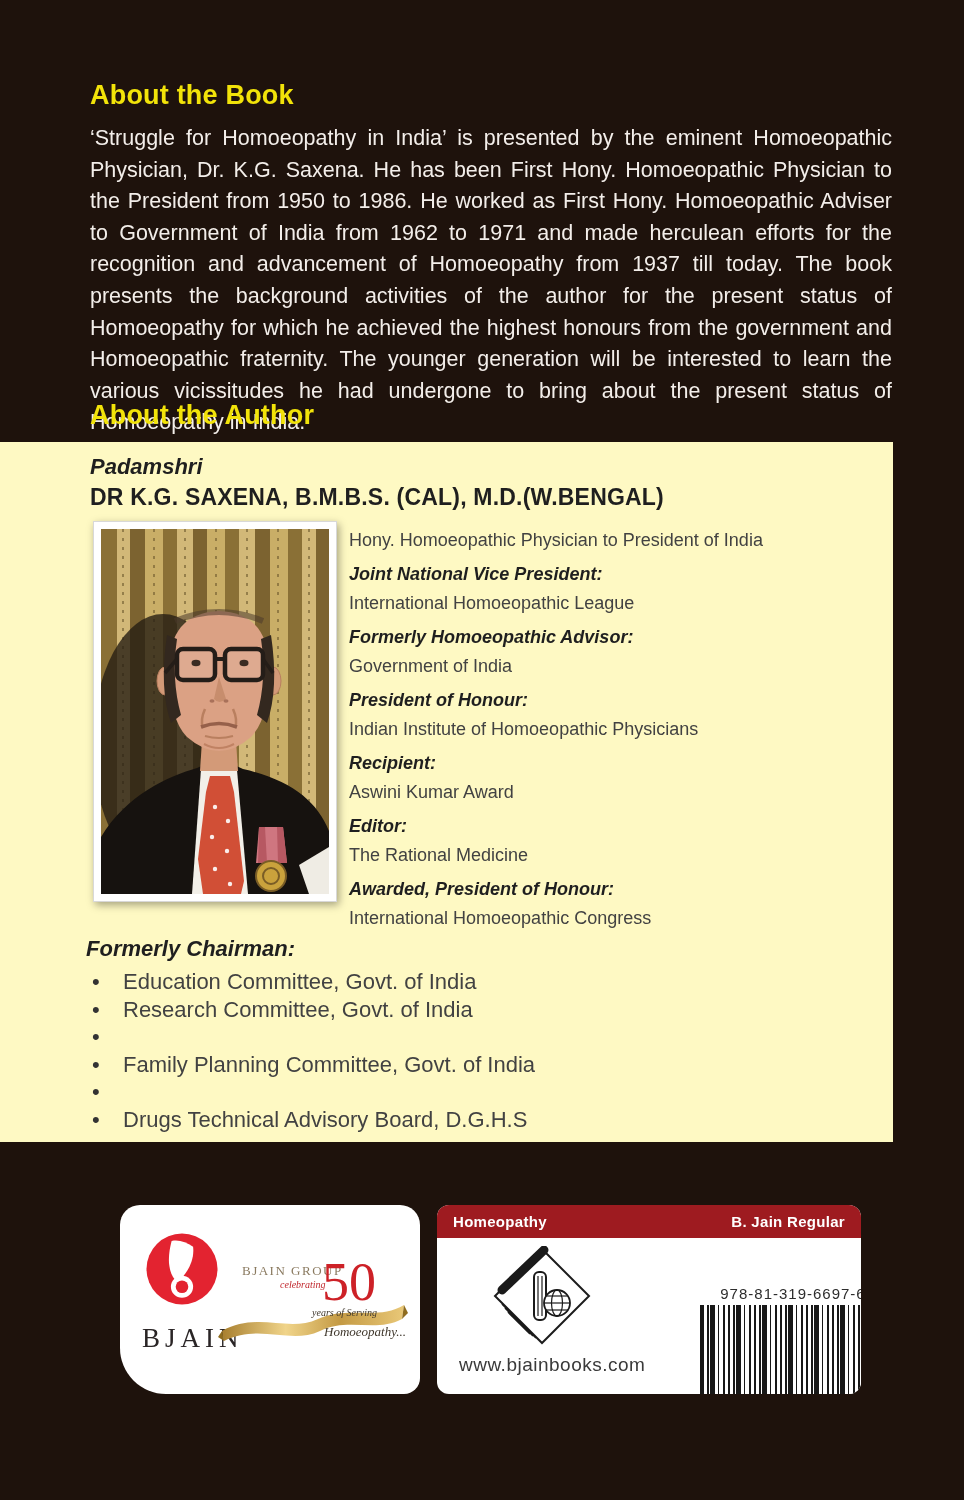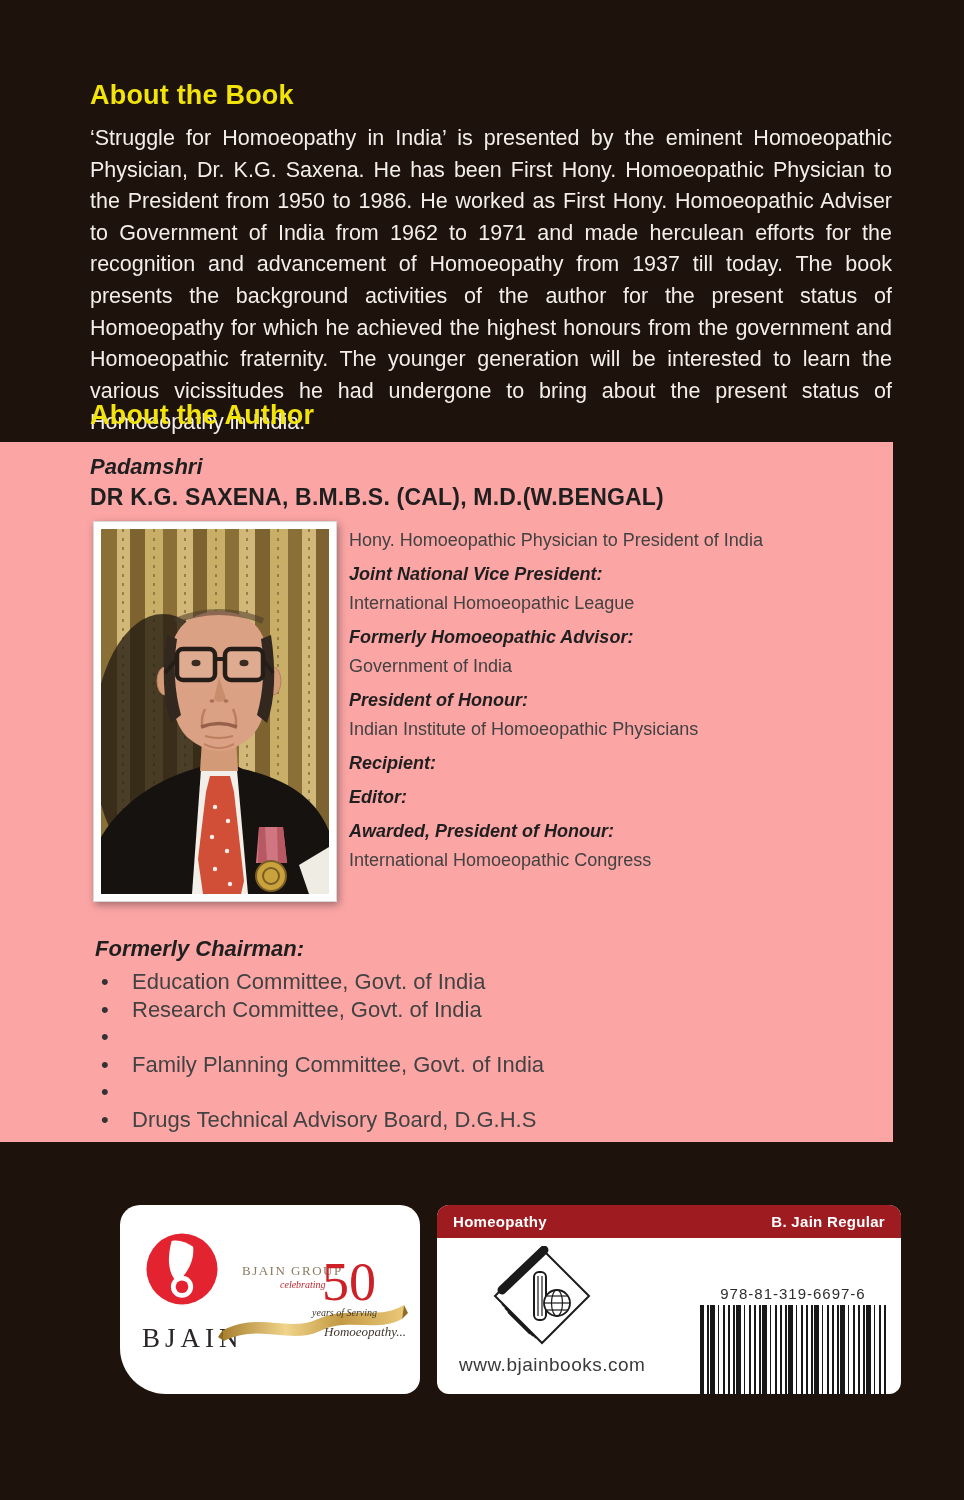--- a/index.html
+++ b/index.html
@@ -13,35 +13,35 @@
   #about-book-heading { top:80px; }
   #about-author-heading { top:400px; }
   .book-body {
     position:absolute; left:90px; top:123px; width:802px;
     font-size:21.5px; line-height:31.6px; color:#f3eeea;
     text-align:justify; font-weight:500;
   }
   
   .panel {
     position:absolute; left:0; top:442px; width:893px; height:700px;
-    background:#fca5a5; color:#3d3d3d;padding-left:22px;
+    background:#fef9c3; color:#3d3d3d;padding-left:22px;
   }
   .honorific { position:absolute; left:90px; top:12px; font-size:22px; font-weight:bold; font-style:italic; color:#1f1f1f; }
   .author-name { position:absolute; left:90px; top:42px; font-size:23px; font-weight:bold; color:#1f1f1f; letter-spacing:.2px; }
   .photo-frame {
     position:absolute; left:93px; top:79px; width:244px; height:381px;
     background:#fff; border:1px solid #d8d8d8; padding:7px;
     box-shadow:2px 3px 8px rgba(0,0,0,.35);
   }
   .photo-frame svg { display:block; width:228px; height:365px; }
   .roles { position:absolute; left:349px; top:84px; width:545px; font-size:18px; }
   .role-intro { line-height:29px; color:#424242; margin-bottom:3px; }
   .role-title { font-weight:bold; font-style:italic; color:#1f1f1f; line-height:29px; margin-top:5px; }
   .role-value { line-height:29px; color:#424242; }
-  .chairman { position:absolute; left:95px; top:492px; width:740px; }
+  .chairman { position:absolute; left:86px; top:492px; width:740px; }
   .chairman-heading { font-size:22px; font-weight:bold; font-style:italic; color:#1f1f1f; line-height:30px; margin-bottom:4px; }
   .chairman-list { list-style:none; }
   .chairman-list li { display:flex; font-size:22px; line-height:27.5px; color:#424242; }
   .bullet { width:37px; flex:0 0 37px; text-align:left; padding-left:6px; color:#333; }
   
   .card-left {
     position:absolute; left:120px; top:1205px; width:300px; height:189px;
     background:#fff; border-radius:20px 20px 16px 46px;
   }
   .bjain-logo { position:absolute; left:25px; top:27px; width:74px; height:74px; }
@@ -50,21 +50,21 @@
     font-family:"Liberation Serif", serif; font-size:27px; color:#2a2526; letter-spacing:5px;
   }
   .group-emblem { position:absolute; left:112px; top:56px; width:182px; height:96px; }
   .group-name { position:absolute; left:10px; top:2px; font-family:"Liberation Serif", serif; font-size:13px; letter-spacing:1.5px; color:#8a7a60; }
   .celebrating { position:absolute; left:48px; top:18px; font-family:"Liberation Serif", serif; font-style:italic; font-size:10px; color:#c0272d; }
   .fifty { position:absolute; left:90px; top:-6px; font-family:"Liberation Serif", serif; font-size:54px; line-height:54px; color:#cd2127; z-index:2; }
   .ribbon { position:absolute; left:-14px; top:36px; width:190px; height:46px; z-index:1; }
   .tagline1 { position:absolute; left:80px; top:46px; font-family:"Liberation Serif", serif; font-style:italic; font-size:10px; color:#3f372c; z-index:3; }
   .tagline2 { position:absolute; left:92px; top:63px; font-family:"Liberation Serif", serif; font-style:italic; font-size:13px; color:#3f372c; z-index:3; }
   .card-right {
-    position:absolute; left:437px; top:1205px; width:464px; height:189px;
+    position:absolute; left:437px; top:1205px; width:424px; height:189px;
     background:#fff; border-radius:12px; overflow:hidden;
   }
   .red-band {
     height:33px; background:#9e1b20; color:#fff;
     display:flex; justify-content:space-between; align-items:center;
     padding:0 16px; font-size:15px; font-weight:bold; letter-spacing:.3px;
   }
   .rc-body { position:relative; height:156px; }
   .diamond-logo { position:absolute; left:55px; top:8px; width:100px; height:100px; }
   .website { position:absolute; left:22px; top:116px; width:170px; text-align:center; font-size:19px; color:#3a3a3a; letter-spacing:.5px; }
@@ -188,21 +188,23 @@
 
     <div class="roles">
       <div class="role-intro">Hony. Homoeopathic Physician to President of India</div>
       <div class="role-title">Joint National Vice President:</div>
       <div class="role-value">International Homoeopathic League</div>
       <div class="role-title">Formerly Homoeopathic Advisor:</div>
       <div class="role-value">Government of India</div>
       <div class="role-title">President of Honour:</div>
       <div class="role-value">Indian Institute of Homoeopathic Physicians</div>
       <div class="role-title">Recipient:</div>
+      <div class="role-value">Aswini Kumar Award</div>
       <div class="role-title">Editor:</div>
+      <div class="role-value">The Rational Medicine</div>
       <div class="role-title">Awarded, President of Honour:</div>
       <div class="role-value">International Homoeopathic Congress</div>
     </div>
 
     <div class="chairman">
       <div class="chairman-heading">Formerly Chairman:</div>
       <ul class="chairman-list">
         <li>
             <span class="bullet">•</span>
             <span>Education Committee, Govt. of India</span>

